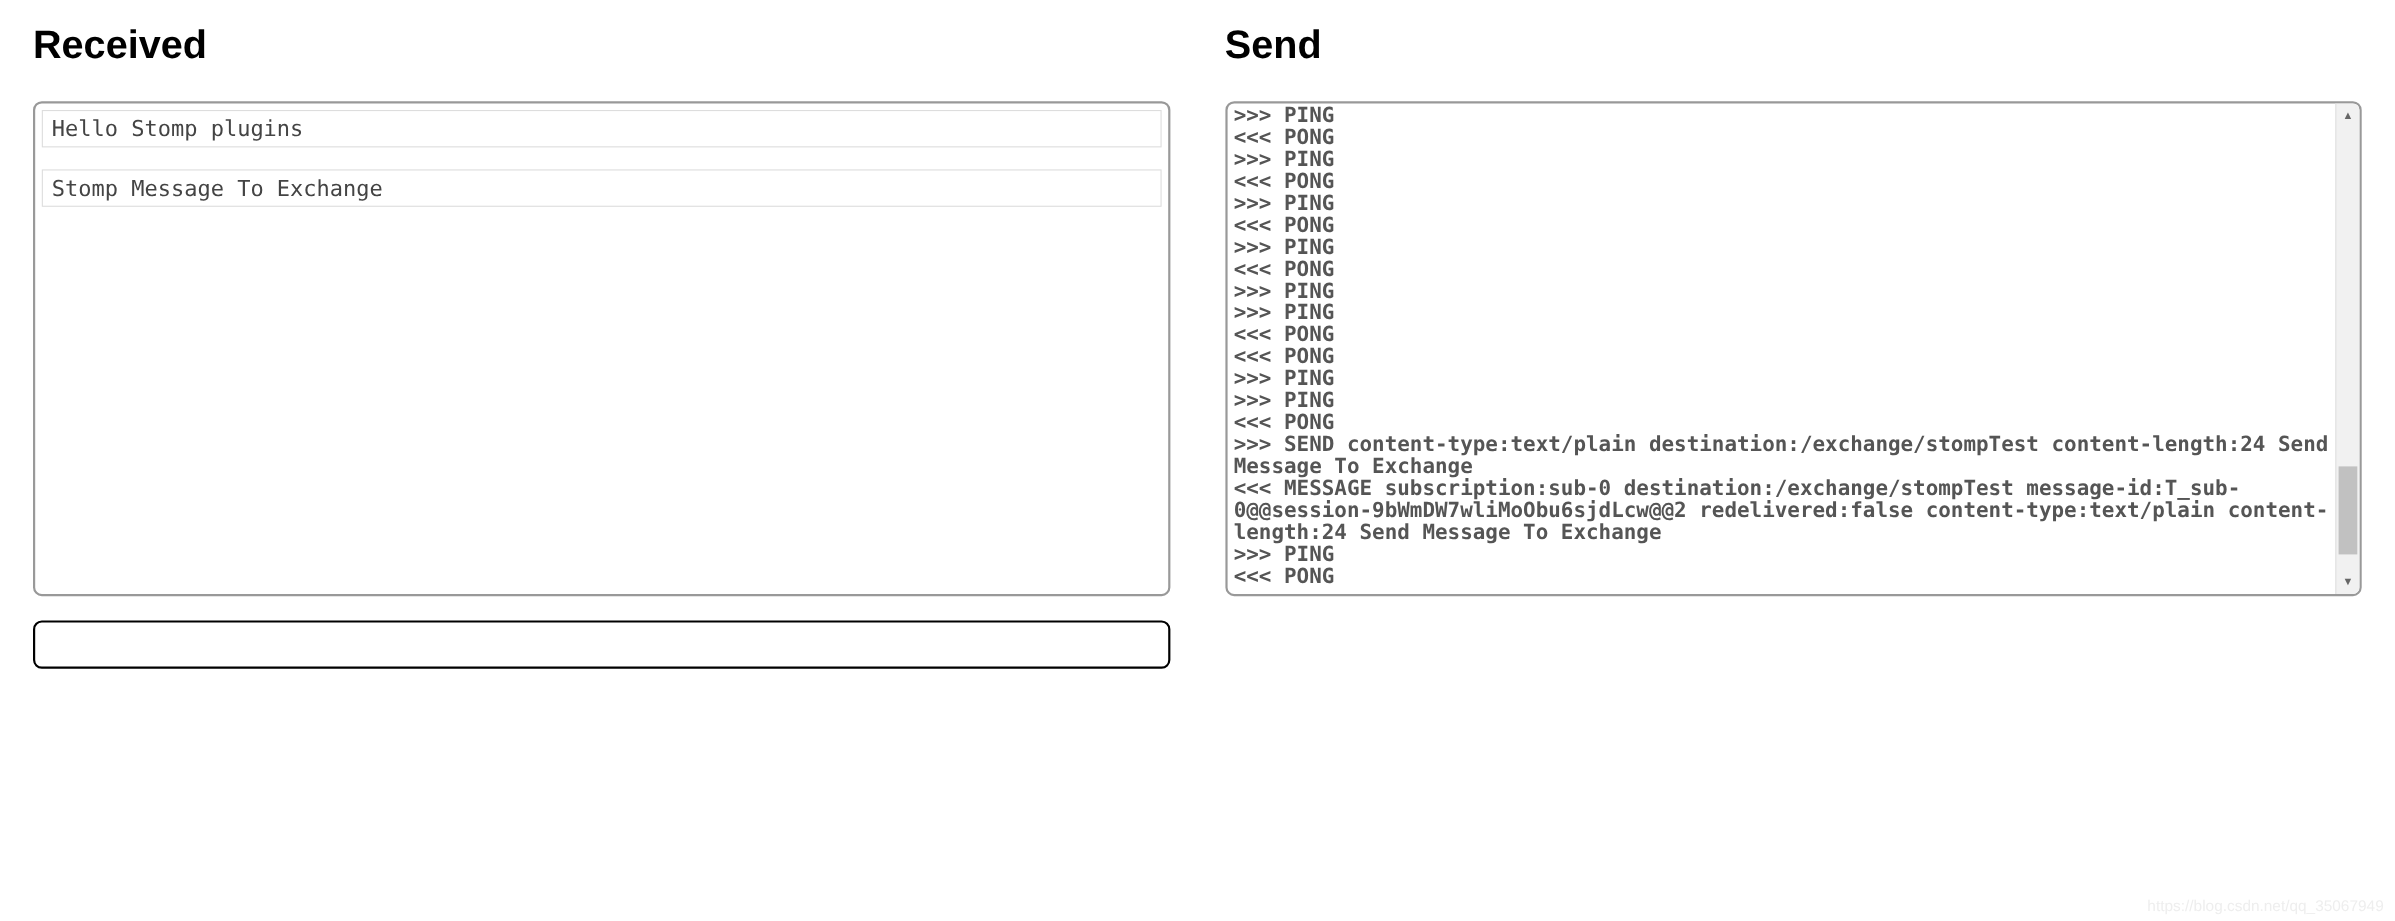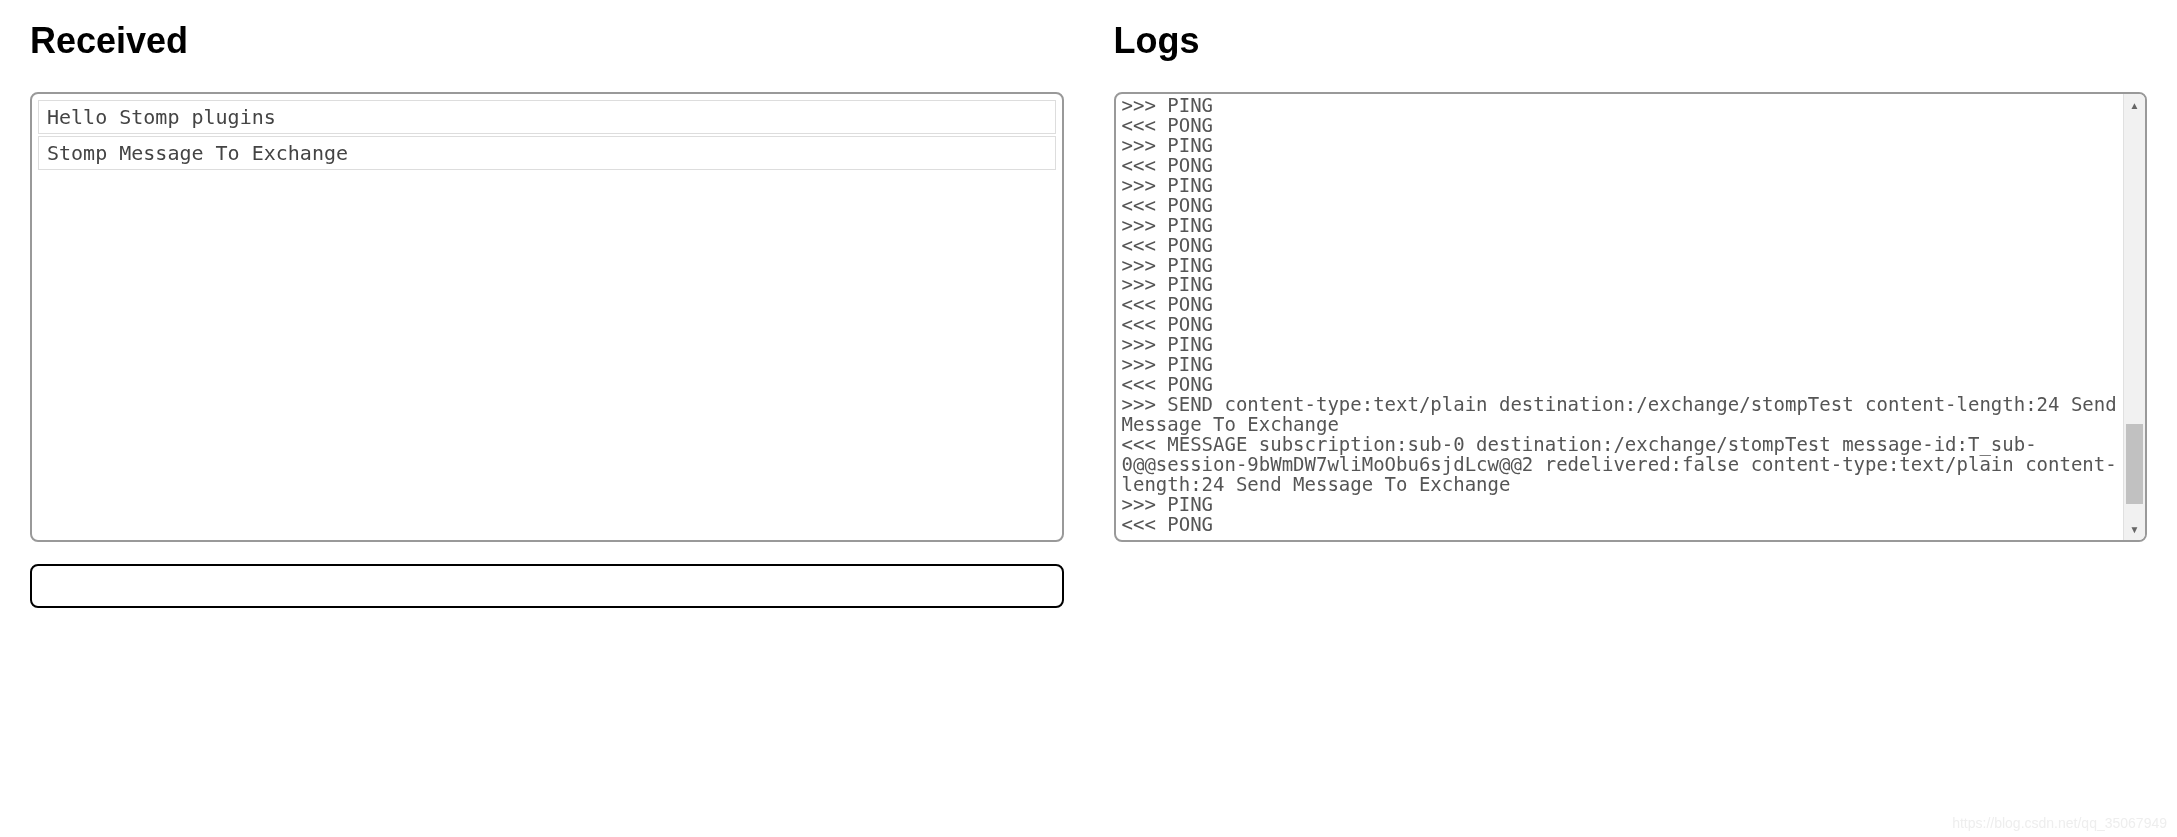--- a/index.html
+++ b/index.html
@@ -31,33 +31,34 @@
       border: 2px solid #999;
       border-radius: 8px;
       height: 450px;
       padding: 6px;
       overflow: hidden;
       position: relative;
     }
     .received-list {
       display: flex;
       flex-direction: column;
-      gap: 2px;
+      gap: 20px;
     }
     .received-item {
       border: 1px solid #ddd;
       padding: 4px 8px;
       font-family: "SimSun", "NSimSun", monospace;
       font-size: 20px;
       color: #444;
       background: #fff;
     }
     .logs-panel {
       padding: 0;
       display: flex;
+      font-weight: bold;
     }
     .logs-content {
       flex: 1;
       padding: 2px 6px;
       font-family: "SimSun", "NSimSun", monospace;
       font-size: 19px;
       color: #555;
       line-height: 1.05;
       overflow: hidden;
       white-space: pre-wrap;
@@ -120,21 +121,21 @@
     <div class="panel">
       <div class="received-list" id="received-list">
           <div class="received-item">Hello Stomp plugins</div>
           <div class="received-item">Stomp Message To Exchange</div>
         </div>
     </div>
     <input class="input-row" type="text" value="" style="">
   </div>
 
   <div class="column">
-    <h2>Logs</h2>
+    <h2>Send</h2>
     <div class="panel logs-panel">
       <div class="logs-content" id="logs-content"><div>&gt;&gt;&gt; PING</div><div>&lt;&lt;&lt; PONG</div><div>&gt;&gt;&gt; PING</div><div>&lt;&lt;&lt; PONG</div><div>&gt;&gt;&gt; PING</div><div>&lt;&lt;&lt; PONG</div><div>&gt;&gt;&gt; PING</div><div>&lt;&lt;&lt; PONG</div><div>&gt;&gt;&gt; PING</div><div>&gt;&gt;&gt; PING</div><div>&lt;&lt;&lt; PONG</div><div>&lt;&lt;&lt; PONG</div><div>&gt;&gt;&gt; PING</div><div>&gt;&gt;&gt; PING</div><div>&lt;&lt;&lt; PONG</div><div>&gt;&gt;&gt; SEND content-type:text/plain destination:/exchange/stompTest content-length:24 Send Message To Exchange</div><div>&lt;&lt;&lt; MESSAGE subscription:sub-0 destination:/exchange/stompTest message-id:T_sub-0@@session-9bWmDW7wliMoObu6sjdLcw@@2 redelivered:false content-type:text/plain content-length:24 Send Message To Exchange</div><div>&gt;&gt;&gt; PING</div><div>&lt;&lt;&lt; PONG</div></div>
       <div class="scrollbar">
         <div class="scroll-arrow">▲</div>
         <div class="scroll-thumb" id="scroll-thumb" style="top: 74%; height: 18%;"></div>
         <div class="scroll-arrow" style="position:absolute;bottom:0;">▼</div>
       </div>
     </div>
   </div>
 </div>

